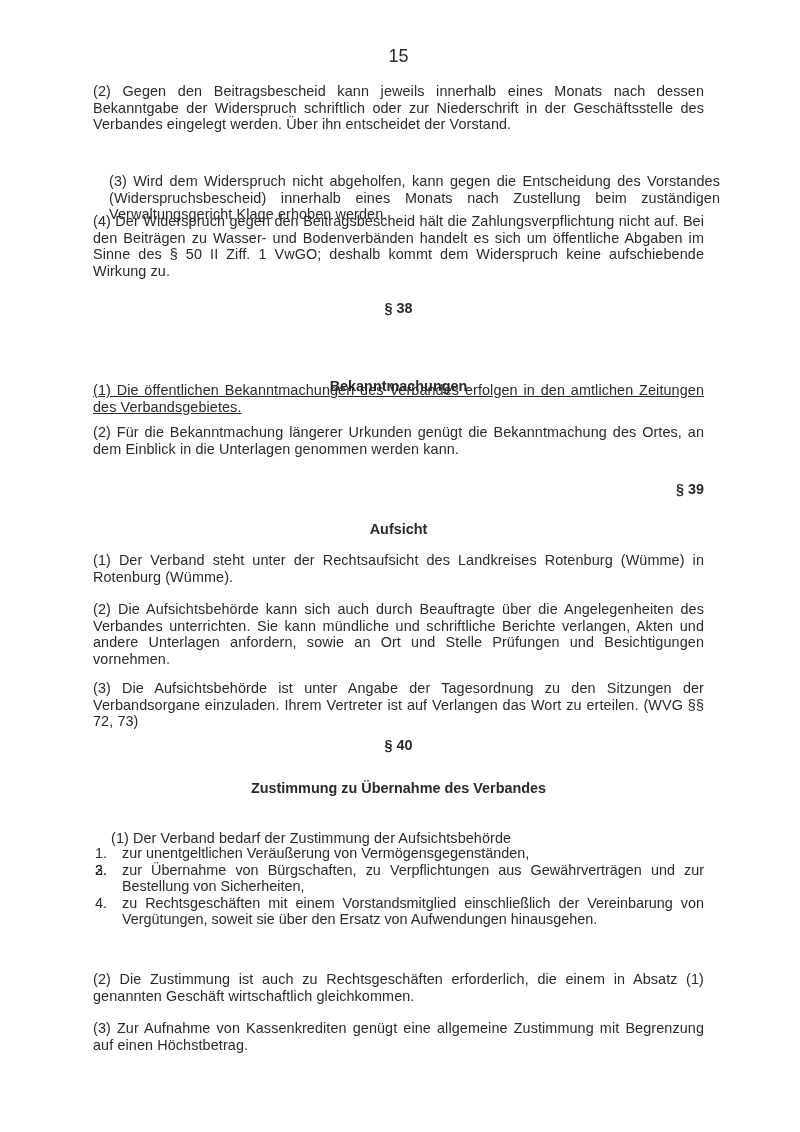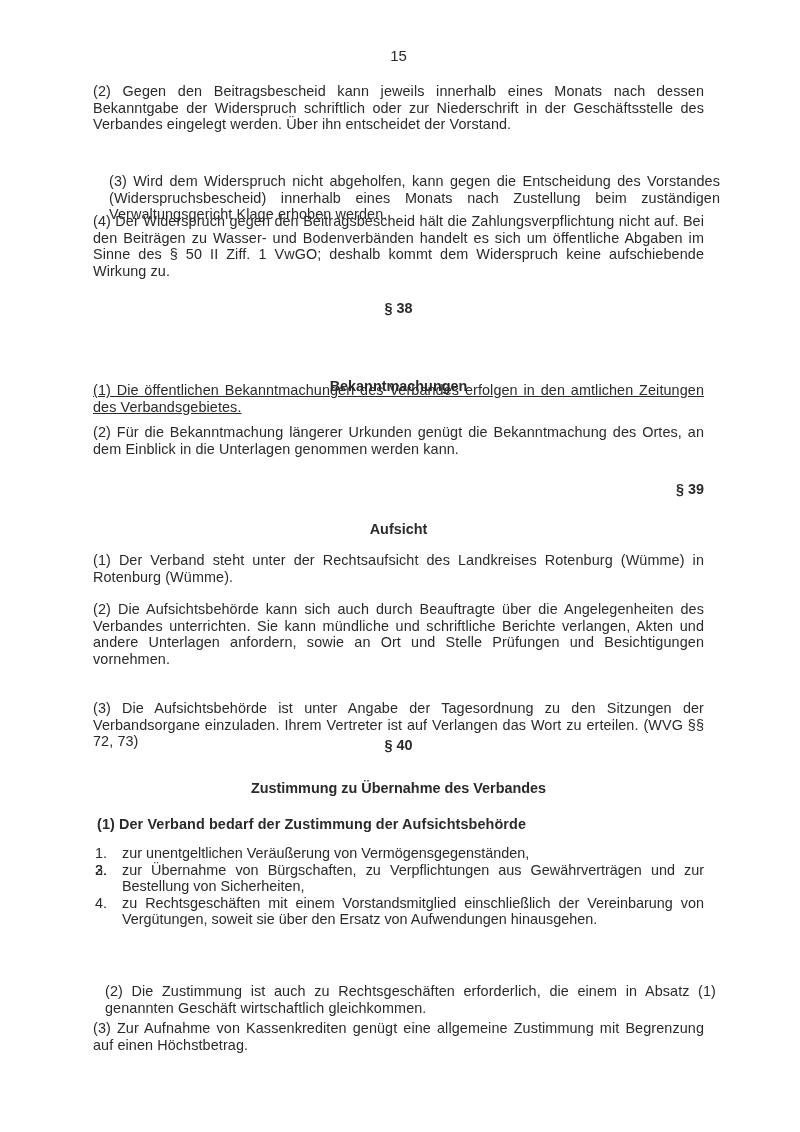--- a/index.html
+++ b/index.html
@@ -20,21 +20,21 @@
       left: 93px;
       top: 0;
       width: 611px;
     }
     .page-number {
       position: absolute;
       top: 47px;
       left: 0;
       width: 611px;
       text-align: center;
-      font-size: 15px;
+      font-size: 18px;
       line-height: 18px;
     }
     .block {
       position: absolute;
       left: 0;
       width: 611px;
       font-size: 14.4px;
       line-height: 16.6px;
       text-align: justify;
       letter-spacing: 0.1px;
@@ -82,40 +82,40 @@
 
   <div class="heading" style="top:299px;">§ 38</div>
   <div class="heading" style="top:342px;margin-top:35px;">Bekanntmachungen</div>
   <p class="block" style="top:382px; margin:0;text-decoration:underline;">(1) Die öffentlichen Bekanntmachungen des Verbandes erfolgen in den amtlichen Zeitungen des Verbandsgebietes.</p>
   <p class="block" style="top:424px; margin:0;">(2) Für die Bekanntmachung längerer Urkunden genügt die Bekanntmachung des Ortes, an dem Einblick in die Unterlagen genommen werden kann.</p>
 
   <div class="heading" style="top:480px;text-align:right;">§ 39</div>
   <div class="heading" style="top:520px;">Aufsicht</div>
   <p class="block" style="top:552px; margin:0;">(1) Der Verband steht unter der Rechtsaufsicht des Landkreises Rotenburg (Wümme) in Rotenburg (Wümme).</p>
   <p class="block" style="top:601px; margin:0;">(2) Die Aufsichtsbehörde kann sich auch durch Beauftragte über die Angelegenhei­ten des Verbandes unterrichten. Sie kann mündliche und schriftliche Berichte ver­langen, Akten und andere Unterlagen anfordern, sowie an Ort und Stelle Prüfungen und Besichtigungen vornehmen.</p>
-  <p class="block" style="top:700px; margin:0;">(3) Die Aufsichtsbehörde ist unter Angabe der Tagesordnung zu den Sitzungen der Verbandsorgane einzuladen. Ihrem Vertreter ist auf Verlangen das Wort zu erteilen. (WVG §§ 72, 73)</p>
+  <p class="block" style="top:680px; margin:0;">(3) Die Aufsichtsbehörde ist unter Angabe der Tagesordnung zu den Sitzungen der Verbandsorgane einzuladen. Ihrem Vertreter ist auf Verlangen das Wort zu erteilen. (WVG §§ 72, 73)</p>
 
   <div class="heading" style="top:736px;">§ 40</div>
   <div class="heading" style="top:779px;">Zustimmung zu Übernahme des Verbandes</div>
-  <p class="block" style="top:812px; margin:4px;font-weight:bold;">(1) Der Verband bedarf der Zustimmung der Aufsichtsbehörde</p>
+  <p class="block" style="top:812px; margin:18px;">(1) Der Verband bedarf der Zustimmung der Aufsichtsbehörde</p>
 
   <ul class="list" style="top:845px;">
     <li>
       <span class="num">1.</span>
       <span>zur unentgeltlichen Veräußerung von Vermögensgegenständen,</span>
     </li>
     <li>
       <span class="num">2.</span>
     </li>
     <li>
       <span class="num">3.</span>
       <span>zur Übernahme von Bürgschaften, zu Verpflichtungen aus Gewährverträgen und zur Bestellung von Sicherheiten,</span>
     </li>
     <li>
       <span class="num">4.</span>
       <span>zu Rechtsgeschäften mit einem Vorstandsmitglied einschließlich der Vereinba­rung von Vergütungen, soweit sie über den Ersatz von Aufwendungen hinaus­gehen.</span>
     </li>
   </ul>
 
-  <p class="block" style="top:971px; margin:12px;">(2) Die Zustimmung ist auch zu Rechtsgeschäften erforderlich, die einem in Ab­satz (1) genannten Geschäft wirtschaftlich gleichkommen.</p>
+  <p class="block" style="top:971px; margin:0;">(2) Die Zustimmung ist auch zu Rechtsgeschäften erforderlich, die einem in Ab­satz (1) genannten Geschäft wirtschaftlich gleichkommen.</p>
   <p class="block" style="top:1020px; margin:0;">(3) Zur Aufnahme von Kassenkrediten genügt eine allgemeine Zustimmung mit Be­grenzung auf einen Höchstbetrag.</p>
 
 </div>
 
 </body></html>

